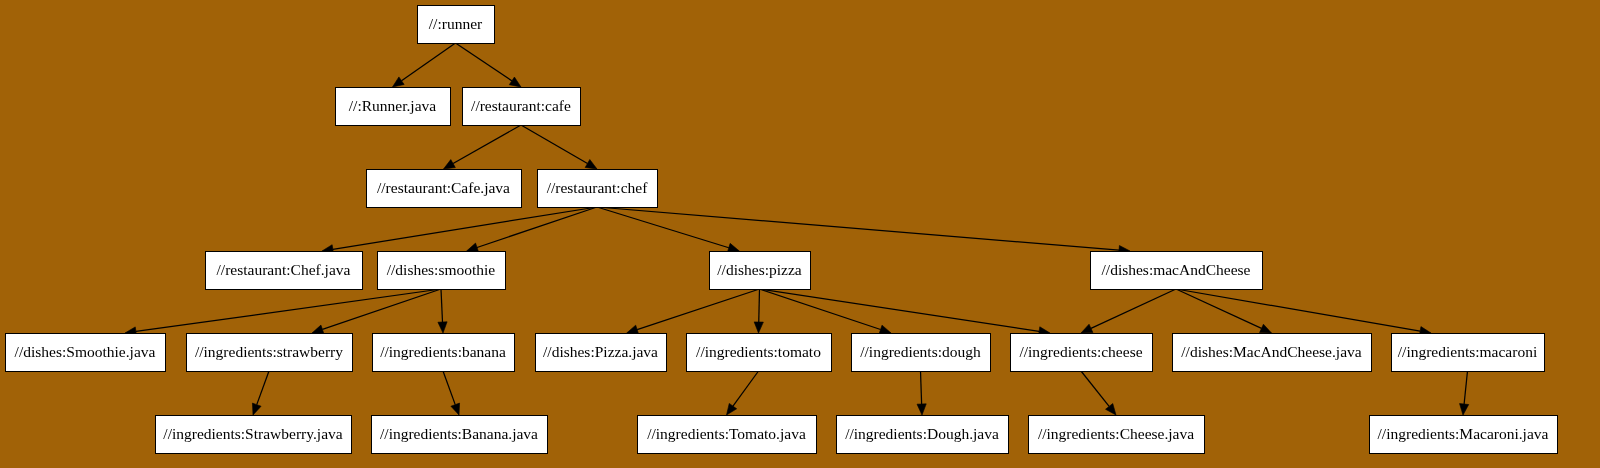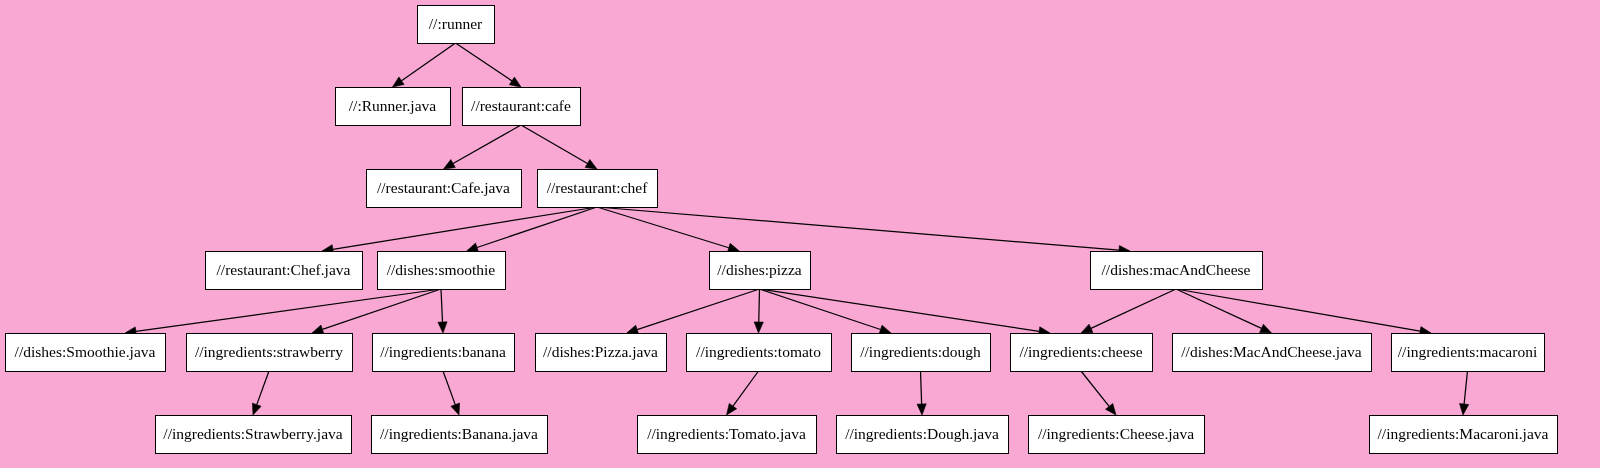--- a/index.html
+++ b/index.html
@@ -7,21 +7,21 @@
     padding: 0;
     background: #ffffff;
   }
   body {
     font-family: "Liberation Serif", "DejaVu Serif", serif;
   }
   #graph-root {
     position: relative;
     width: 1600px;
     height: 468px;
-    background: #f9a8d4;
+    background: #a16207;
     overflow: hidden;
   }
   svg#graph-canvas {
     position: absolute;
     left: 0;
     top: 0;
     width: 1600px;
     height: 468px;
     display: block;
   }

